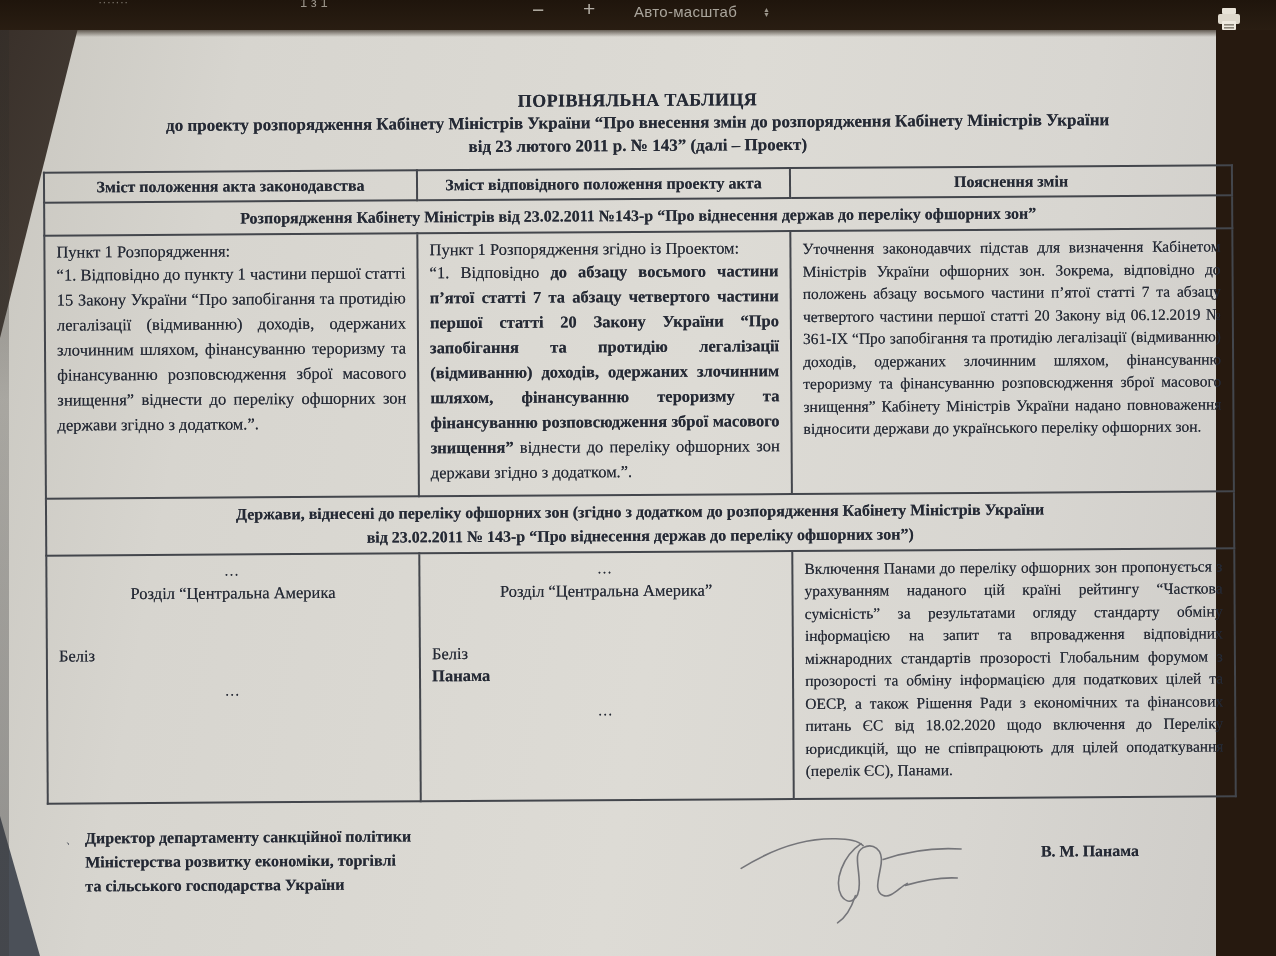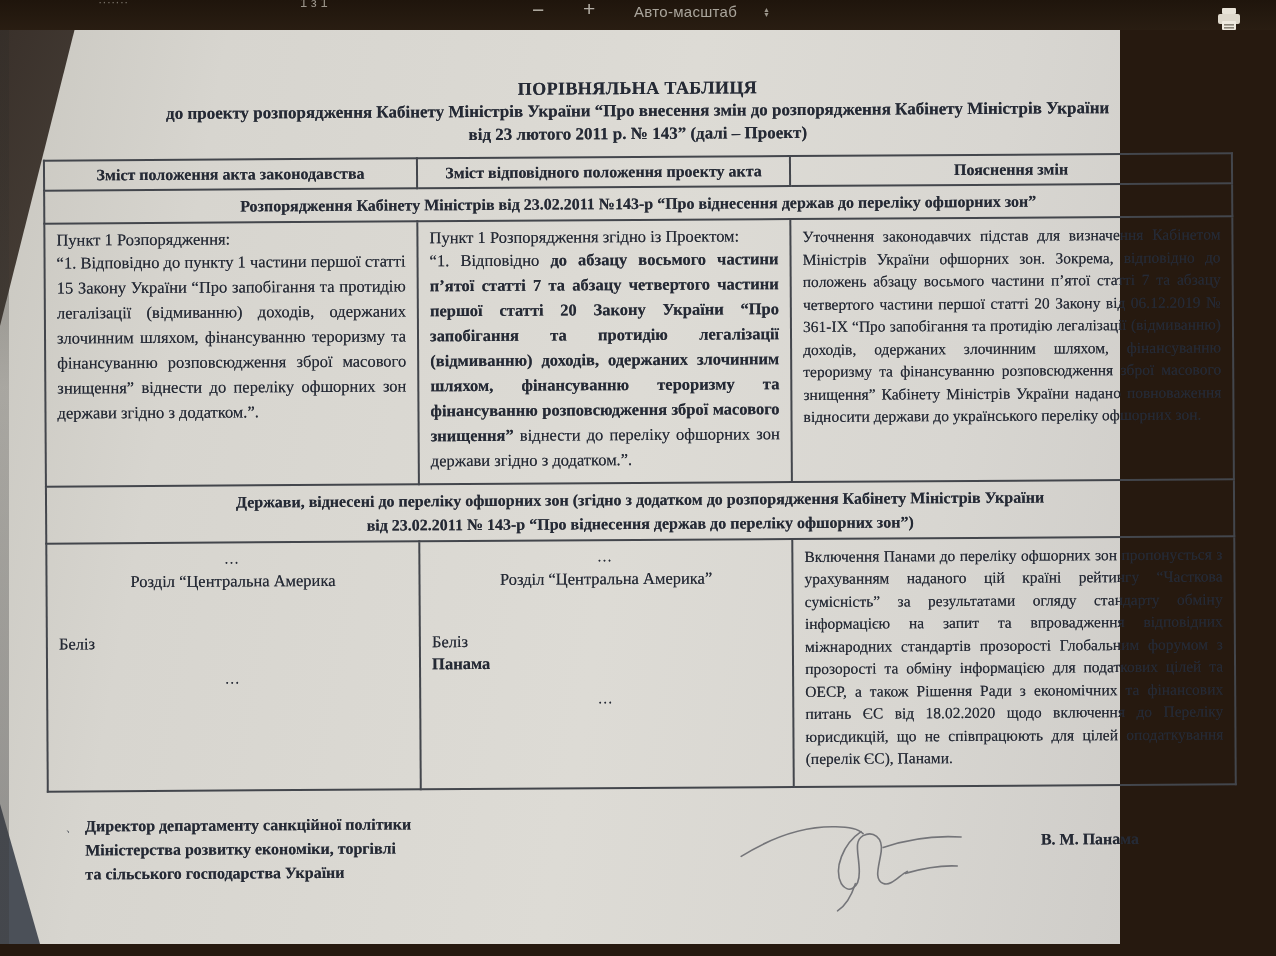--- a/index.html
+++ b/index.html
@@ -24,21 +24,21 @@
   .tb-zoom-out{left:532px;top:-2px;font-size:21px;cursor:pointer;}
   .tb-zoom-in{left:583px;top:-3px;font-size:21px;cursor:pointer;}
   .tb-scale{
     left:634px;top:3px;font-size:15px;letter-spacing:.3px;cursor:pointer;
     display:flex;align-items:center;gap:26px;color:#aaa59c;
   }
   .tb-caret{display:flex;flex-direction:column;line-height:5px;font-size:7px;color:#9b958b;}
   .tb-print{position:absolute;right:34px;top:7px;width:26px;height:24px;cursor:pointer;}
   
   .page{
-    position:absolute;left:0;top:16px;width:1120px;height:928px;
+    position:absolute;left:0;top:28px;width:1216px;height:928px;
     background:linear-gradient(100deg,#c9c7c0 0%,#d7d5cf 18%,#dddbd5 55%,#d8d6d1 80%,#cfcdc9 100%);
   }
   .page-top-shadow{
     position:absolute;left:0;top:0;width:100%;height:9px;
     background:linear-gradient(180deg,rgba(40,30,20,.85),rgba(40,30,20,0));
   }
   .photo-wedge-topleft{
     position:absolute;left:0;top:0;width:80px;height:310px;
     background:linear-gradient(115deg,#39302a,#4a423a);
     clip-path:polygon(0 0,78px 0,0 100%);

